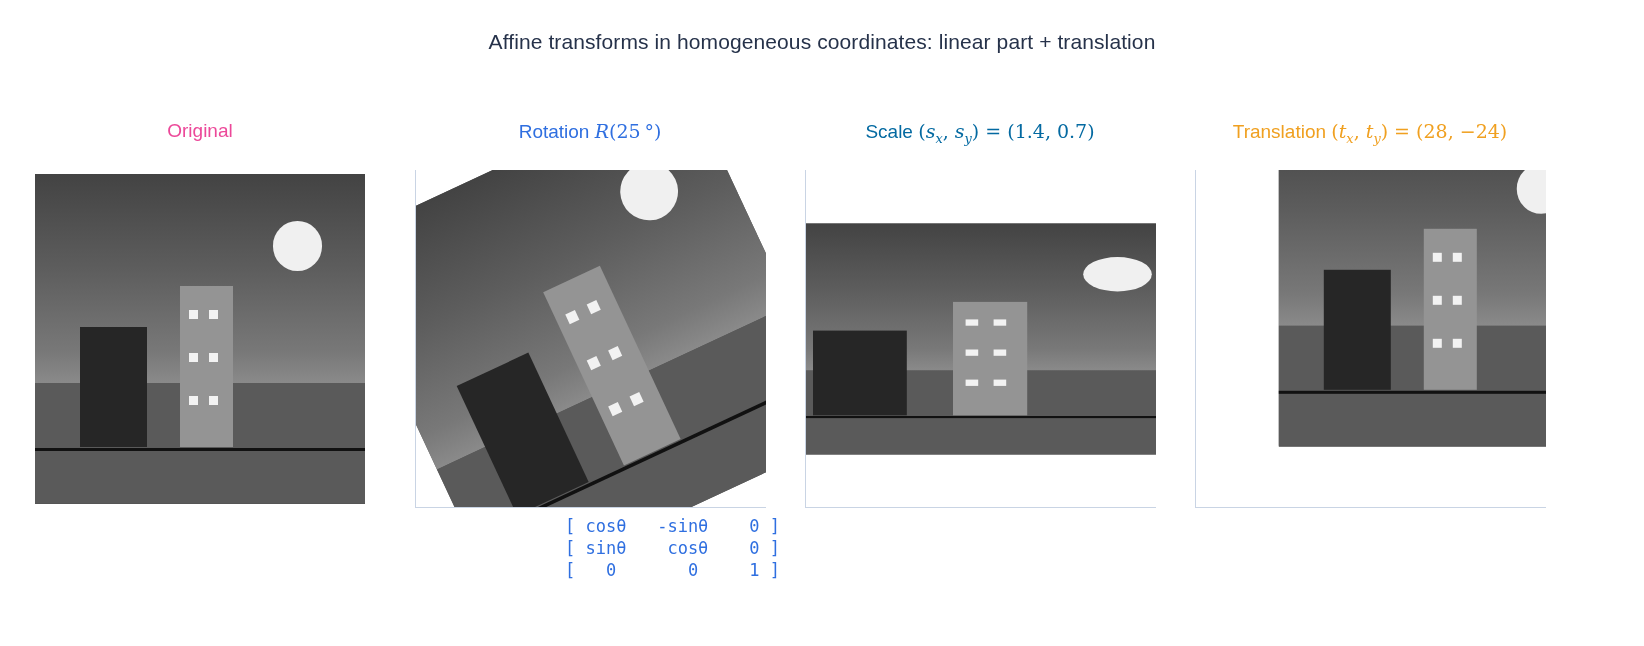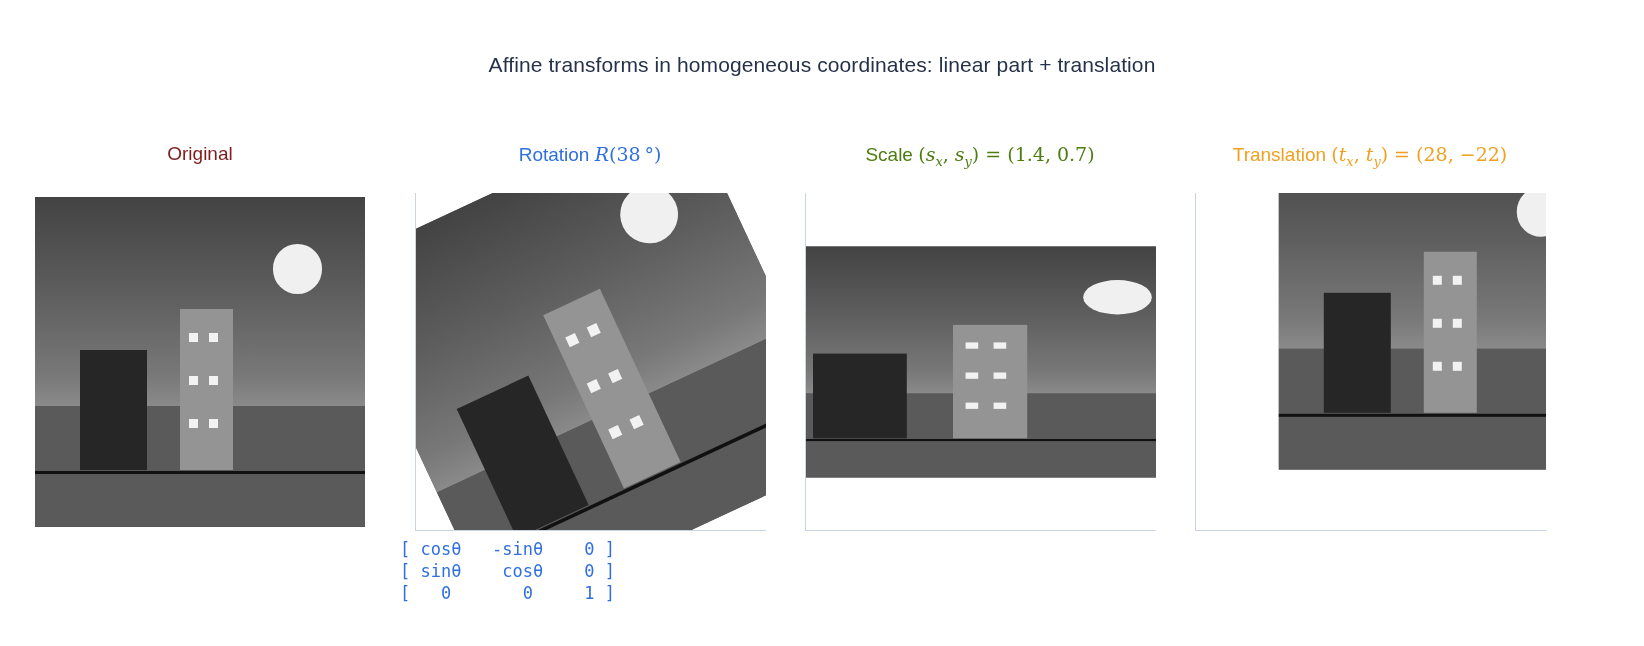--- a/index.html
+++ b/index.html
@@ -12,21 +12,20 @@
     height: 646px;
     font-family: "Liberation Sans", sans-serif;
     overflow: hidden;
     position: relative;
   }
 
   #figure {
     position: absolute;
     inset: 0;
     background: #ffffff;
-    margin-top: 23px;
   }
 
   
   #suptitle {
     position: absolute;
     top: 30px;
     left: 0;
     width: 1644px;
     text-align: center;
     font-size: 21px;
@@ -132,30 +131,30 @@
     height: 3px;
     background: #111111;
   }
 
   
   .matrix {
     position: absolute;
     top: 400px;
     left: 0;
     width: 380px;
-    text-align: left;
+    text-align: right;
     font-family: "DejaVu Sans Mono", monospace;
     font-size: 17px;
     line-height: 22px;
     white-space: pre;
   }
 
-  .c-black  { color: #7f1d1d; }
+  .c-black  { color: #ec4899; }
   .c-blue   { color: #2f6fe0; }
-  .c-purple { color: #4d7c0f; }
+  .c-purple { color: #0369a1; }
   .c-orange { color: #f0a020; }
 </style>
 </head>
 <body>
 
 <div id="figure">
 
   <div id="suptitle">Affine transforms in homogeneous coordinates: linear part + translation</div>
 
   <div class="panel" id="panel-0">
@@ -175,21 +174,21 @@
           <div class="win" style="left: 154.44px; top: 222.75px; background: rgb(242, 242, 242);"></div>
           <div class="win" style="left: 173.91px; top: 222.75px; background: rgb(242, 242, 242);"></div>
           <div class="moon" style="left: 237.6px; top: 47.85px; width: 49.5px; height: 49.5px; background: rgb(240, 240, 240);"></div>
           <div class="road" style="top: 274.56px; background: rgb(17, 17, 17);"></div>
         </div>
     </div>
   </div>
 
   <div class="panel" id="panel-1">
     <div class="panel-title c-blue">
-      <span>Rotation </span><span class="mathv">R</span><span class="mathn">(38 °)</span>
+      <span>Rotation </span><span class="mathv">R</span><span class="mathn">(25 °)</span>
     </div>
     <div class="axes bordered">
       <div class="cityimg" id="img-1" style="left: 10px; top: 3.5px; transform: rotate(-25deg) scale(1.18);">
           <div class="sky"></div>
           <div class="ground" style="background: rgb(90, 90, 90);"></div>
           <div class="bldg dark" style="left: 44.55px; top: 153.45px; width: 67.65px; height: 120.45px; background: rgb(38, 38, 38);"></div>
           <div class="bldg light" style="left: 145.2px; top: 112.2px; width: 52.8px; height: 161.7px; background: rgb(148, 148, 148);"></div>
           <div class="win" style="left: 154.44px; top: 136.95px; background: rgb(242, 242, 242);"></div>
           <div class="win" style="left: 173.91px; top: 136.95px; background: rgb(242, 242, 242);"></div>
           <div class="win" style="left: 154.44px; top: 179.85px; background: rgb(242, 242, 242);"></div>
@@ -222,21 +221,21 @@
           <div class="win" style="left: 154.44px; top: 222.75px; background: rgb(242, 242, 242);"></div>
           <div class="win" style="left: 173.91px; top: 222.75px; background: rgb(242, 242, 242);"></div>
           <div class="moon" style="left: 237.6px; top: 47.85px; width: 49.5px; height: 49.5px; background: rgb(240, 240, 240);"></div>
           <div class="road" style="top: 274.56px; background: rgb(17, 17, 17);"></div>
         </div>
     </div>
   </div>
 
   <div class="panel" id="panel-3">
     <div class="panel-title c-orange">
-      <span>Translation </span><span class="mathn">(</span><span class="mathv">t</span><sub>x</sub><span class="mathn">, </span><span class="mathv">t</span><sub>y</sub><span class="mathn">) = (28, −22)</span>
+      <span>Translation </span><span class="mathn">(</span><span class="mathv">t</span><sub>x</sub><span class="mathn">, </span><span class="mathv">t</span><sub>y</sub><span class="mathn">) = (28, −24)</span>
     </div>
     <div class="axes bordered">
       <div class="cityimg" id="img-3" style="left: 10px; top: 3.5px; transform: translate(72.8px, -57.2px);">
           <div class="sky"></div>
           <div class="ground" style="background: rgb(90, 90, 90);"></div>
           <div class="bldg dark" style="left: 44.55px; top: 153.45px; width: 67.65px; height: 120.45px; background: rgb(38, 38, 38);"></div>
           <div class="bldg light" style="left: 145.2px; top: 112.2px; width: 52.8px; height: 161.7px; background: rgb(148, 148, 148);"></div>
           <div class="win" style="left: 154.44px; top: 136.95px; background: rgb(242, 242, 242);"></div>
           <div class="win" style="left: 173.91px; top: 136.95px; background: rgb(242, 242, 242);"></div>
           <div class="win" style="left: 154.44px; top: 179.85px; background: rgb(242, 242, 242);"></div>

